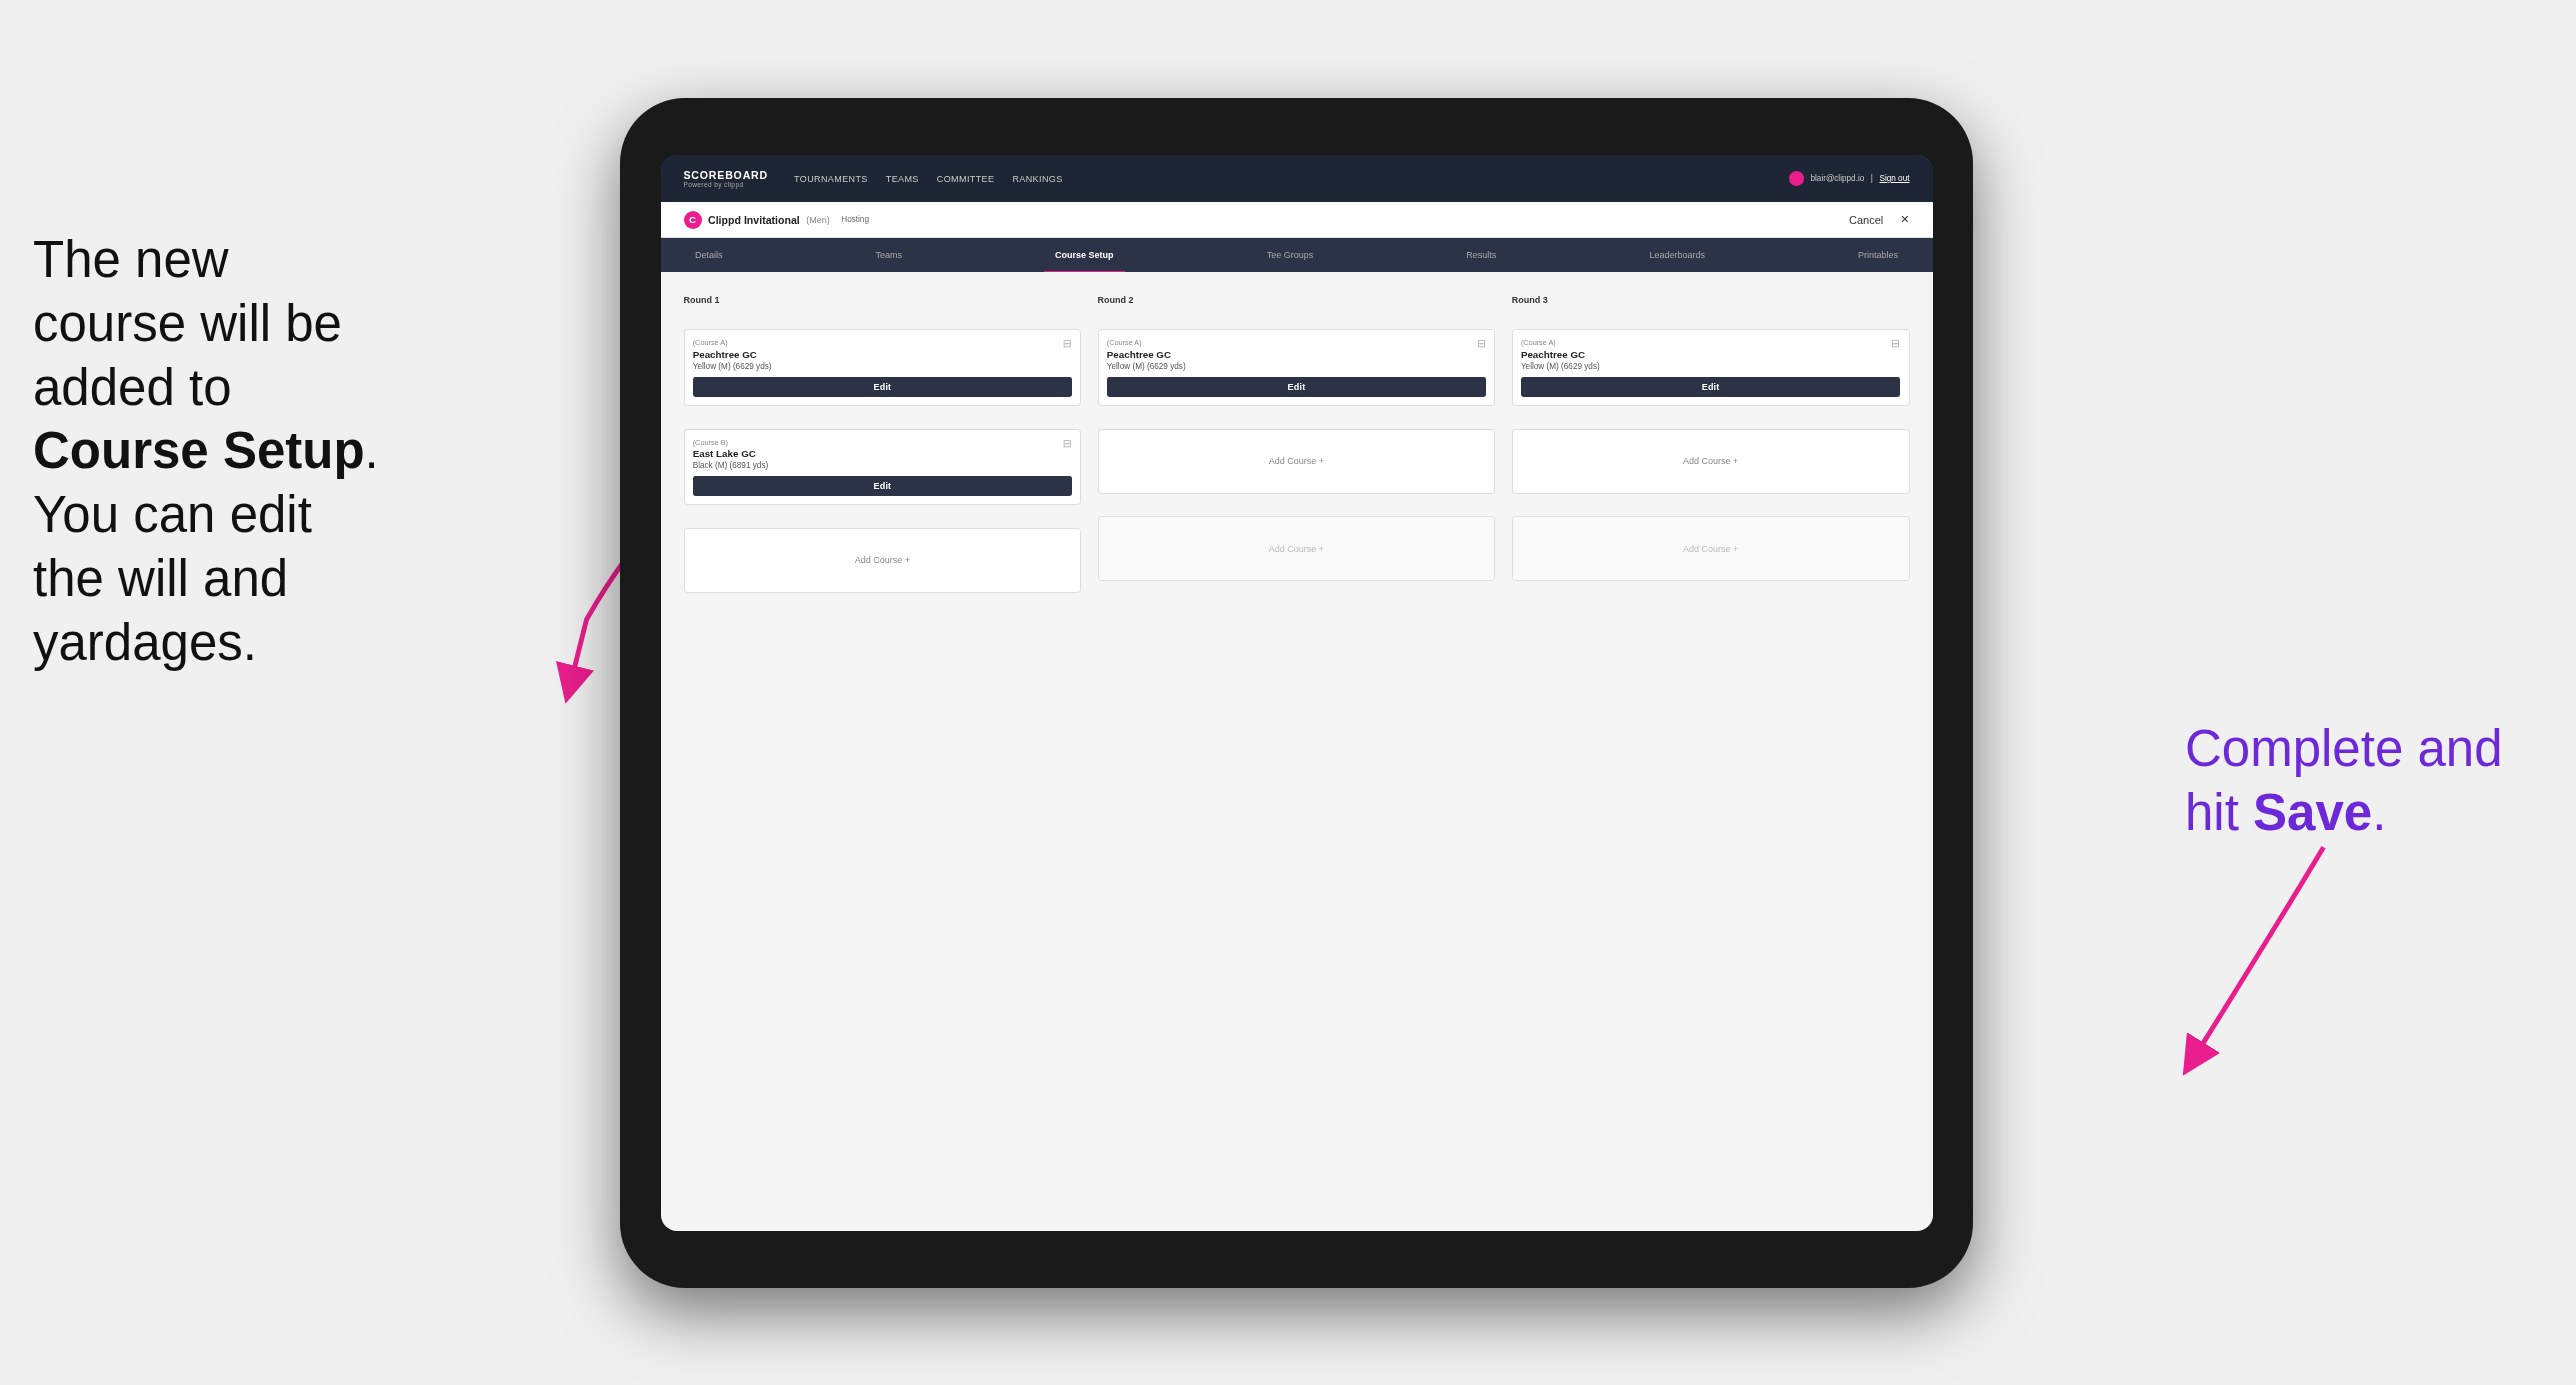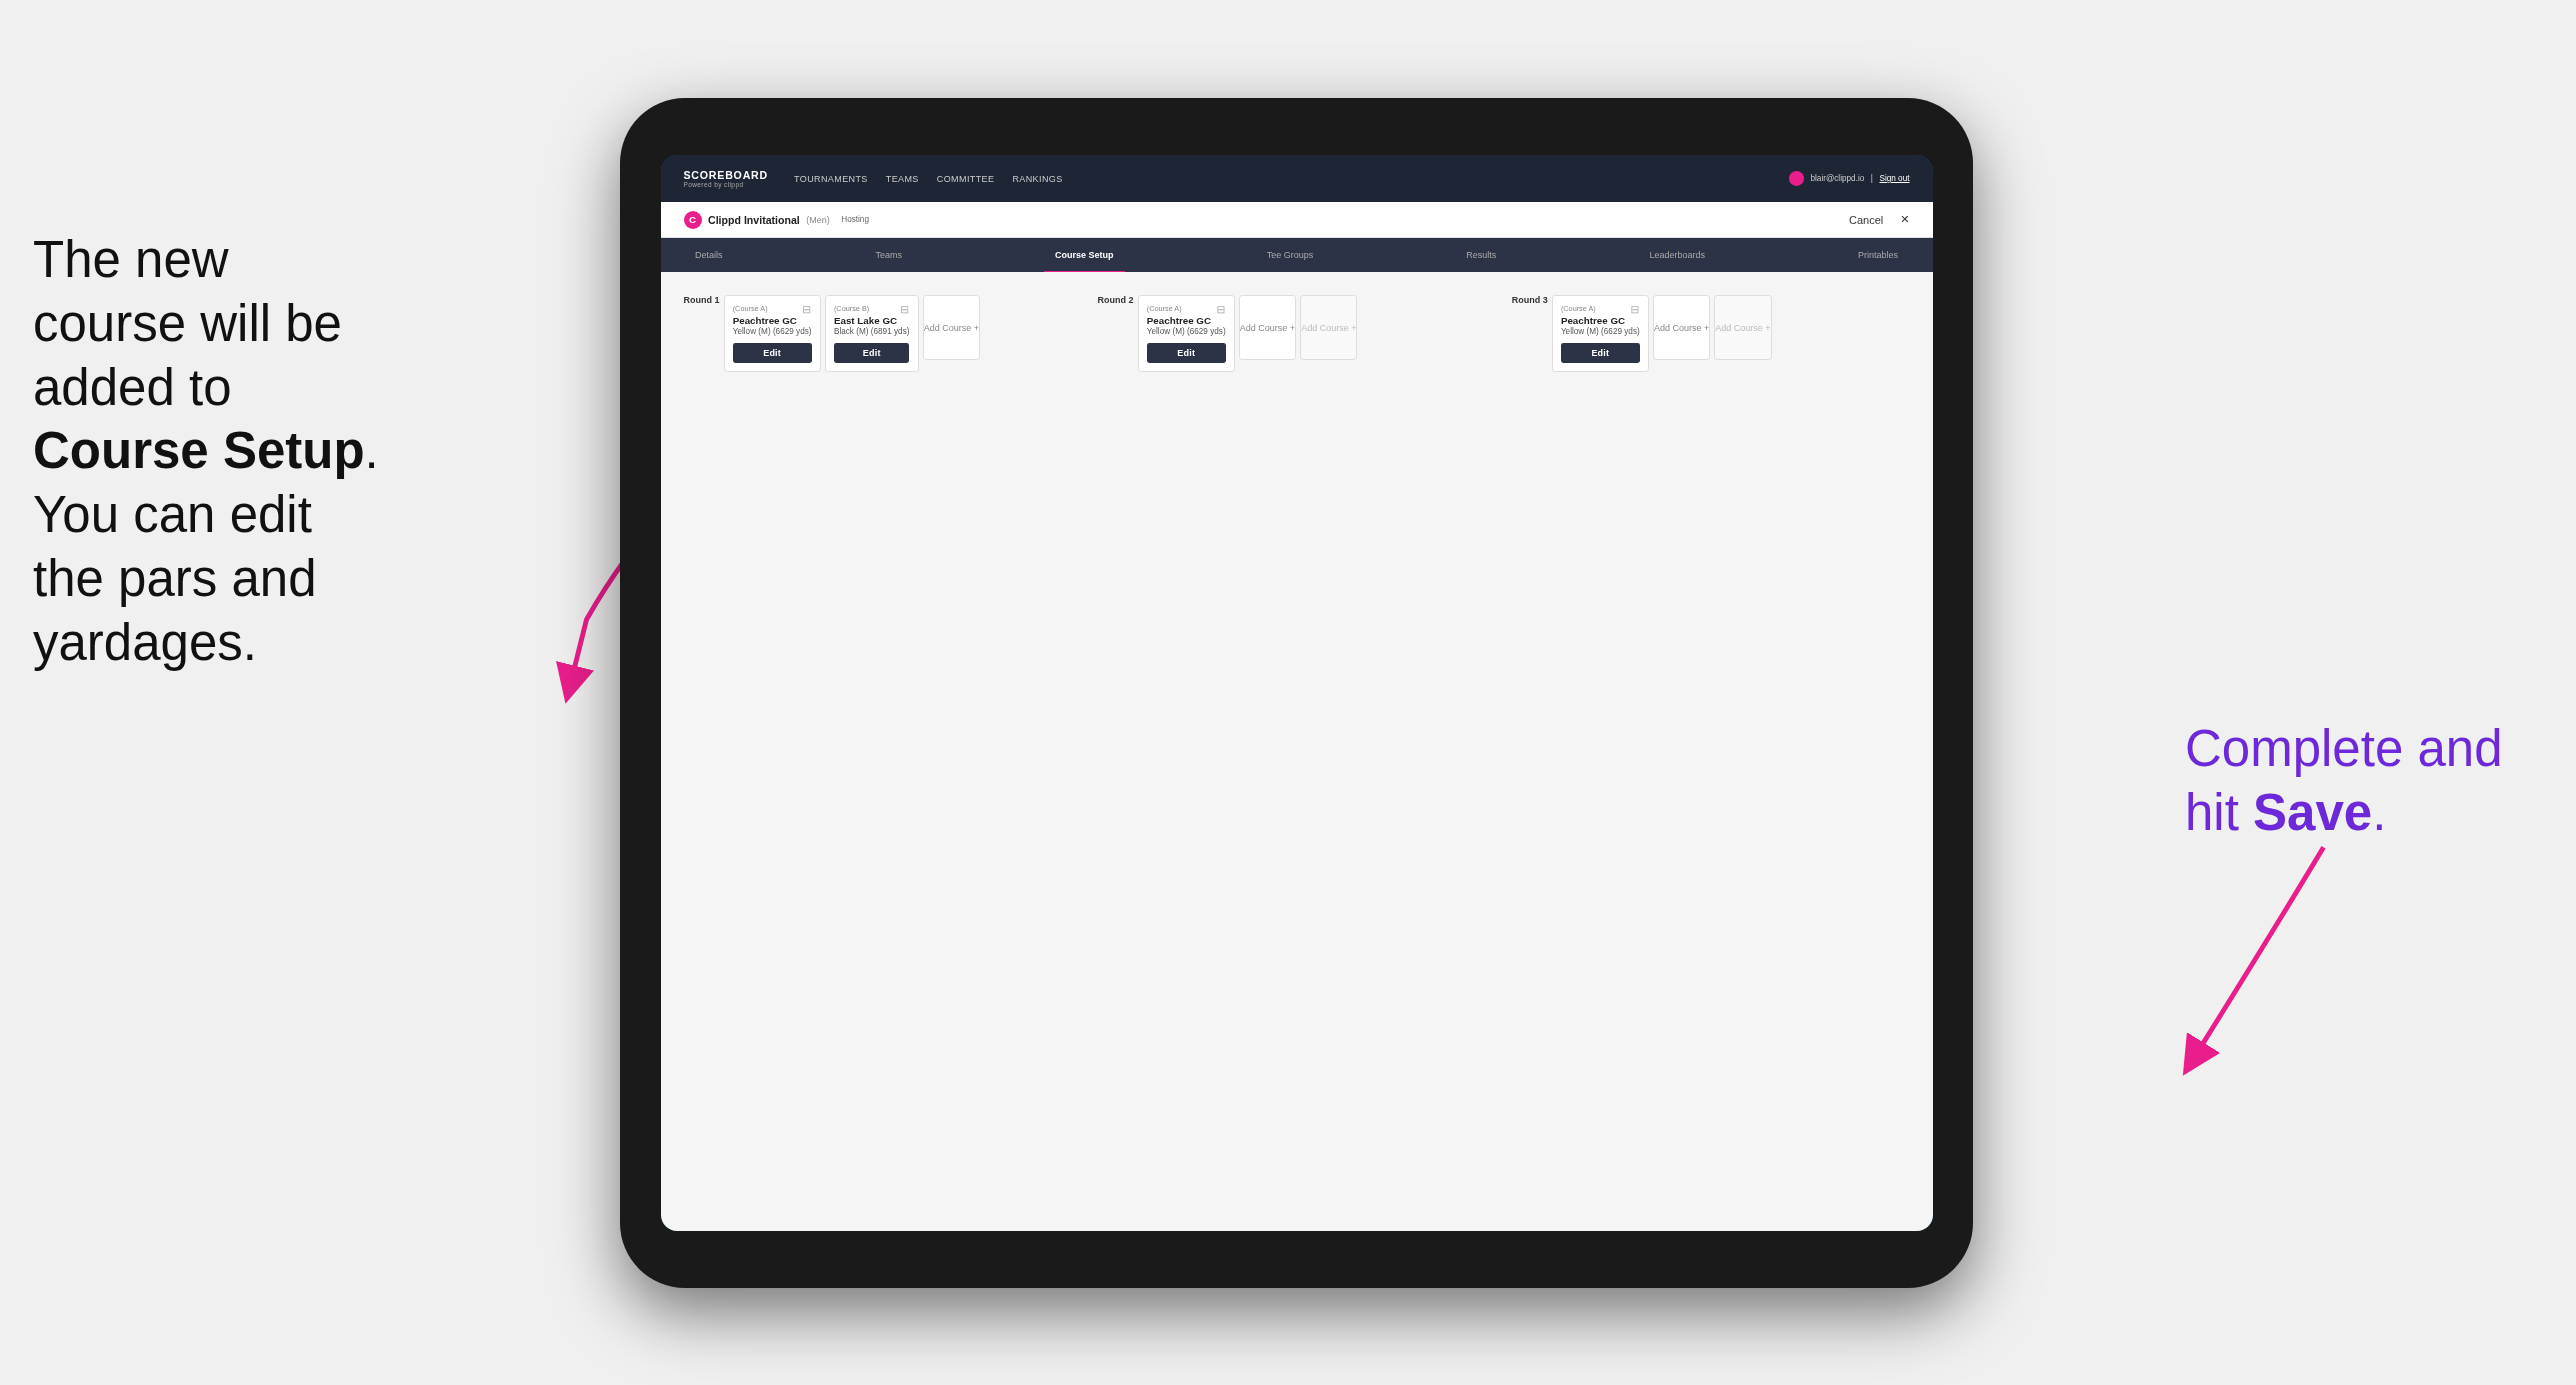--- a/index.html
+++ b/index.html
@@ -214,22 +214,22 @@
     }
 
     .rounds-grid {
       display: grid;
       grid-template-columns: 1fr 1fr 1fr;
       gap: 16.3px;
     }
 
     .round-col {
       display: flex;
-      flex-direction: row;
-      gap: 4px;
+      flex-direction: column;
+      gap: 16px;
     }
 
     .round-label {
       font-size: 9px;
       font-weight: 600;
       color: #333;
       margin-bottom: 8.2px;
     }
 
     
@@ -323,21 +323,21 @@
   </style>
 </head>
 <body>
 
 <div class="annotation-left">
   <span>The new</span><br>
   <span>course will be</span><br>
   <span>added to</span><br>
   <strong>Course Setup</strong><span>.</span><br>
   <span>You can edit</span><br>
-  <span>the pars and</span><br>
+  <span>the will and</span><br>
   <span>yardages.</span>
 </div>
 
 <svg class="arrow" style="position:absolute; left:505px; top:440px; width:261px; height:261px;" viewBox="0 0 320 320" width="261" height="261">
   <defs>
     <marker id="arrowhead-left" markerWidth="8" markerHeight="8" refX="4" refY="4" orient="auto">
       <polygon points="0 0, 8 4, 0 8" fill="#e91e8c"></polygon>
     </marker>
   </defs>
   <path d="M 280 20 Q 180 80, 100 220 L 80 300" stroke="#e91e8c" stroke-width="6" fill="none" marker-end="url(#arrowhead-left)"></path>

